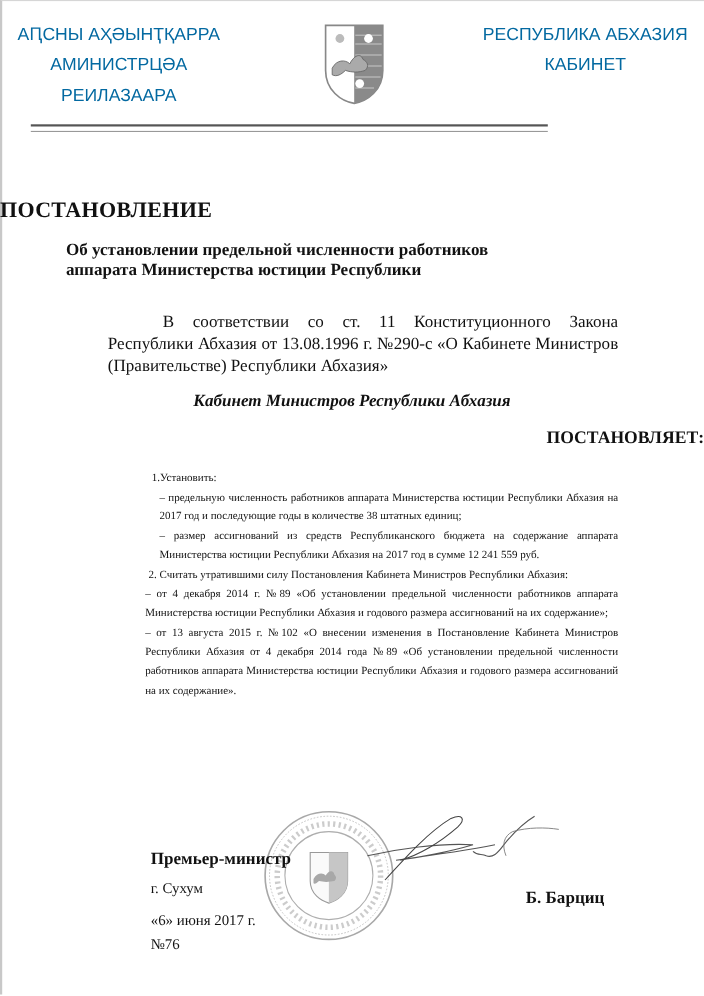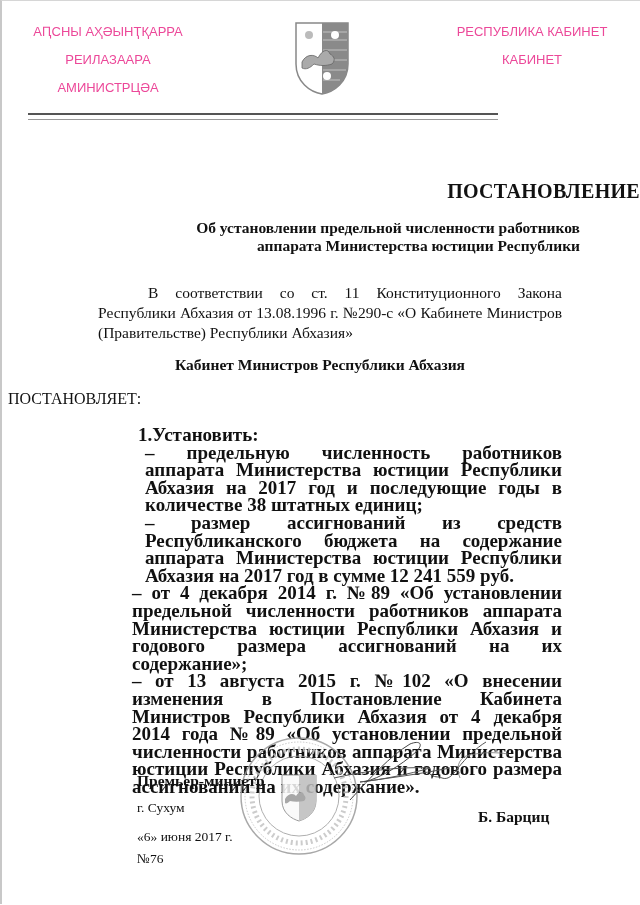--- a/index.html
+++ b/index.html
@@ -6,55 +6,55 @@
     body {
       width: 640px; height: 905px; position: relative; overflow: hidden;
       font-family: "Liberation Serif", serif; color: #111;
     }
     .frame {
       position: absolute; left: 0; top: 0; width: 638px; height: 903px;
       border-left: 2px solid #c8c8c8; border-top: 1px solid #d6d6d6; border-right: 1px solid #e4e4e4;
     }
     .hdr {
       position: absolute; font-family: "Liberation Sans", sans-serif;
-      font-size: 13px; color: #ec4899; text-align: center; width: 200px;
+      font-size: 16px; color: #0369a1; text-align: center; width: 200px;
     }
     .hdr div { height: 28px; line-height: 28px; }
     .hdr-left { left: 8px; top: 18px; }
     .hdr-right { left: 432px; top: 18px; }
     .emblem { position: absolute; left: 292px; top: 20px; width: 60px; height: 76px; }
     .rule {
       position: absolute; left: 28px; top: 113px; width: 468px; height: 4px;
       border-top: 2px solid #555; border-bottom: 1px solid #999;
     }
     .rule { width: 470px; }
 
     .title {
-      position: absolute; left: 0; top: 180px; width: 640px; text-align: right;
+      position: absolute; left: 0; top: 180px; width: 640px; text-align: left;
       font-weight: bold; font-size: 20px; letter-spacing: 0.3px;
     }
     .subtitle {
-      position: absolute; left: 60px; top: 219px; width: 520px; text-align: right;
+      position: absolute; left: 60px; top: 219px; width: 520px; text-align: left;
       font-weight: bold; font-size: 15.5px; line-height: 17.5px;
     }
     .preamble {
       position: absolute; left: 98px; top: 283px; width: 464px;
       font-size: 15.5px; line-height: 20px; text-align: justify; text-indent: 50px;
     }
     .cabinet {
       position: absolute; left: 0; top: 356px; width: 640px; text-align: center;
-      font-weight: bold; font-size: 15.5px; padding-left: 0;
+      font-weight: bold; font-size: 15.5px; padding-left: 0; font-style: italic;
     }
     .resolves {
-      position: absolute; left: 0; top: 390px; width: 640px; text-align: left;
-      font-weight: normal; font-size: 16px; padding-left: 8px; box-sizing: border-box;
+      position: absolute; left: 0; top: 390px; width: 640px; text-align: right;
+      font-weight: bold; font-size: 16px; padding-left: 22px; box-sizing: border-box;
     }
     .body {
       position: absolute; left: 98px; top: 426px; width: 464px;
-      font-size: 19px; line-height: 17.6px; font-weight: bold;
+      font-size: 10px; line-height: 17.6px;
     }
     .body p { margin: 0; text-align: justify; }
     .p1-head { padding-left: 40px; }
     .dash-item { padding-left: 47px; text-align: justify; text-align-last: left; }
     .p2-head { text-indent: 37px; }
     .dash2 { padding-left: 34px; }
 
     .sign-title {
       position: absolute; left: 137px; top: 772px; font-weight: bold; font-size: 15.5px;
     }
@@ -67,22 +67,22 @@
     .seal { position: absolute; left: 238px; top: 735px; width: 122px; height: 122px; opacity: 0.85; }
     .signature { position: absolute; left: 330px; top: 738px; width: 180px; height: 70px; }
   </style>
 </head>
 <body>
 
 <div class="frame"></div>
 
 <div class="hdr hdr-left">
   <div>АԤСНЫ АҲƏЫНҬҚАРРА</div>
+  <div>АМИНИСТРЦƏА</div>
   <div>РЕИЛАЗААРА</div>
-  <div>АМИНИСТРЦƏА</div>
 </div>
 
 <svg class="emblem" viewBox="0 0 60 76">
   <path d="M4 3 H56 V44 C56 62 42 72 30 74 C18 72 4 62 4 44 Z" fill="#ffffff" stroke="#888" stroke-width="1.5"></path>
   <path d="M30 3 H56 V44 C56 62 42 72 30 74 Z" fill="#8a8a8a"></path>
   <g stroke="#ffffff" stroke-width="0.8" opacity="0.6">
     <line x1="31" y1="12" x2="55" y2="12"></line>
       <line x1="31" y1="20" x2="55" y2="20"></line>
     <line x1="31" y1="30" x2="55" y2="30"></line>
       <line x1="31" y1="40" x2="55" y2="40"></line>
@@ -93,21 +93,21 @@
       <circle cx="17" cy="15" r="4"></circle>
     </g>
   <g fill="#ffffff">
       <circle cx="43" cy="15" r="4"></circle>
       <circle cx="35" cy="56" r="4"></circle>
     </g>
   <path d="M10 42 C14 34 22 34 26 38 C30 30 36 28 38 34 C42 36 44 40 40 44 C34 46 28 46 22 44 C18 48 14 50 10 48 Z" fill="#aaa" stroke="#666" stroke-width="0.8"></path>
 </svg>
 
 <div class="hdr hdr-right">
-  <div>РЕСПУБЛИКА КАБИНЕТ</div>
+  <div>РЕСПУБЛИКА АБХАЗИЯ</div>
   <div>КАБИНЕТ</div>
 </div>
 
 <div class="rule"></div>
 
 <div class="title">ПОСТАНОВЛЕНИЕ</div>
 
 <div class="subtitle">
   <div>Об установлении предельной численности работников</div>
   <div>аппарата Министерства юстиции Республики</div>
@@ -115,20 +115,21 @@
 
 <p class="preamble" style="margin:0">В соответствии со ст. 11 Конституционного Закона Республики Абхазия от 13.08.1996 г. №290-с «О Кабинете Министров (Правительстве) Республики Абхазия»</p>
 
 <div class="cabinet">Кабинет Министров Республики Абхазия</div>
 <div class="resolves">ПОСТАНОВЛЯЕТ:</div>
 
 <div class="body">
   <p class="p1-head">1.Установить:</p>
   <p class="dash-item">– предельную численность работников аппарата Министерства юстиции Республики Абхазия на 2017 год и последующие годы в количестве 38 штатных единиц;</p>
   <p class="dash-item">– размер ассигнований из средств Республиканского бюджета на содержание аппарата Министерства юстиции Республики Абхазия на 2017 год в сумме 12 241 559 руб.</p>
+  <p class="p2-head">2. Считать утратившими силу Постановления Кабинета Министров Республики Абхазия:</p>
   <p class="dash-item dash2">– от 4 декабря 2014 г. №89 «Об установлении предельной числен­ности работников аппарата Министерства юстиции Республики Абхазия и годового размера ассигнований на их содержание»;</p>
   <p class="dash-item dash2">– от 13 августа 2015 г. №102 «О внесении изменения в Постанов­ление Кабинета Министров Республики Абхазия от 4 декабря 2014 года №89 «Об установлении предельной численности работников аппарата Министерства юстиции Республики Абхазия и годового размера ассигнований на их содержание».</p>
 </div>
 
 <svg class="seal" viewBox="0 0 122 122">
   <circle cx="61" cy="61" r="58" fill="none" stroke="#9a9a9a" stroke-width="1.5"></circle>
   <circle cx="61" cy="61" r="54" fill="none" stroke="#b0b0b0" stroke-width="0.8" stroke-dasharray="1.5 1.5"></circle>
   <circle cx="61" cy="61" r="40" fill="none" stroke="#a0a0a0" stroke-width="1"></circle>
   <circle cx="61" cy="61" r="47" fill="none" stroke="#c4c4c4" stroke-width="5" stroke-dasharray="2 3"></circle>
   <path d="M44 40 H78 V66 C78 78 68 84 61 86 C54 84 44 78 44 66 Z" fill="#fafafa" stroke="#888" stroke-width="1"></path>

